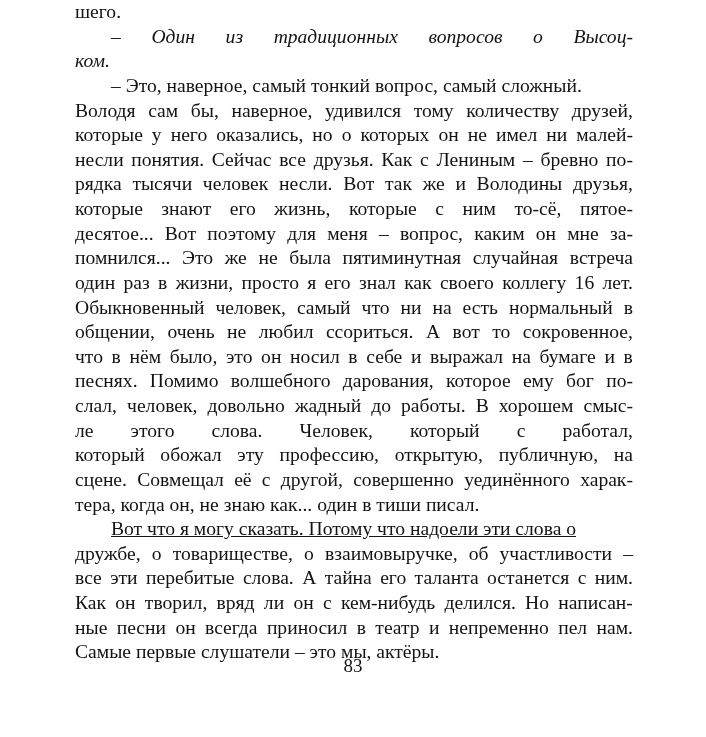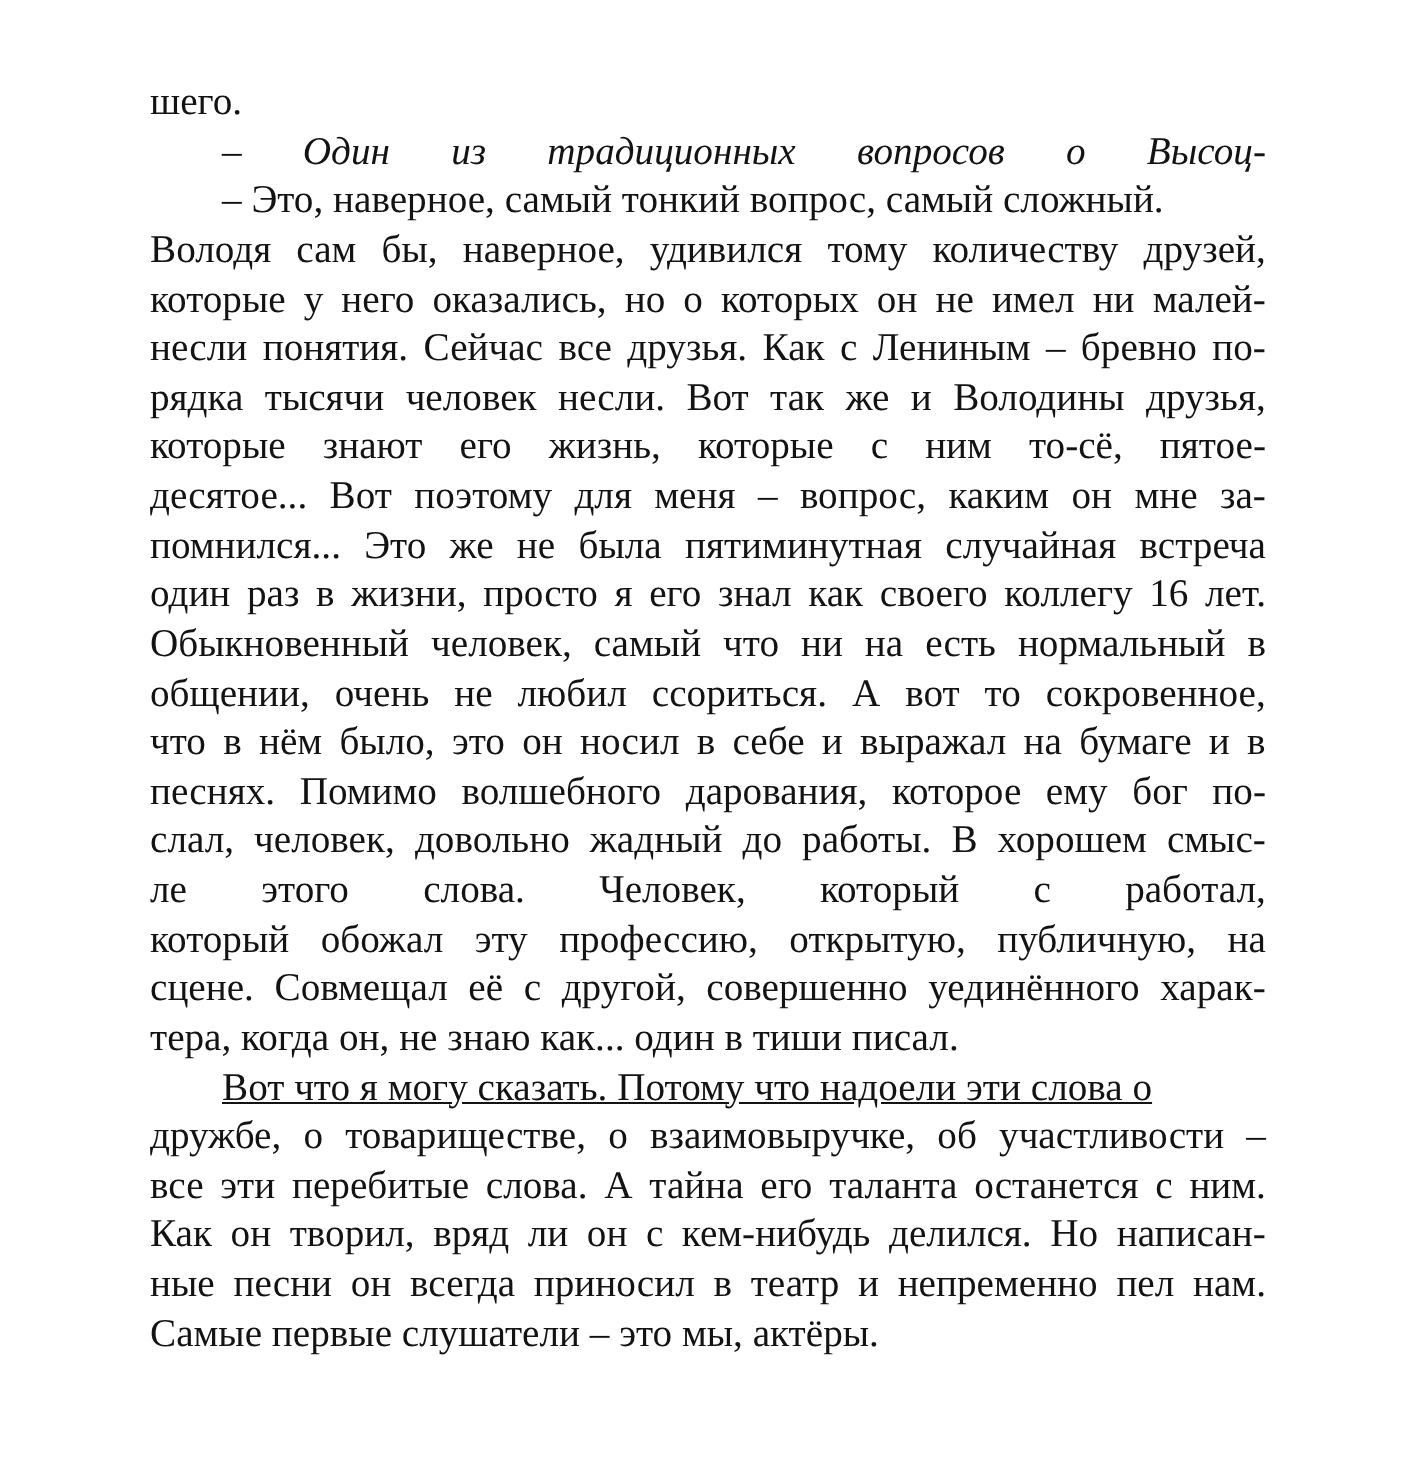--- a/index.html
+++ b/index.html
@@ -14,21 +14,20 @@
     background: #ffffff;
     overflow: hidden;
     font-family: "Liberation Serif", "DejaVu Serif", serif;
     color: #121212;
   }
   .textblock {
     position: absolute;
     left: 75px;
     top: 0px;
     width: 558px;
-    margin-top: 40px;
   }
   .line {
     font-size: 19.6px;
     line-height: 24.62px;
     color: #131313;
     white-space: pre;
     letter-spacing: 0px;
   }
   
   .line.just {
@@ -56,20 +55,21 @@
     color: #131313;
   }
 </style>
 </head>
 <body>
 
 <div class="page">
   <div class="textblock" id="textblock">
       <div class="line last">шего.</div>
       <div class="line ital just" style="width: 522px; margin-left: 36px;"><span class="w">–</span><span class="w">Один</span><span class="w">из</span><span class="w">традиционных</span><span class="w">вопросов</span><span class="w">о</span><span class="w">Высоц-</span></div>
+      <div class="line ital last">ком.</div>
       <div class="line last" style="text-indent: 36px;">– Это, наверное, самый тонкий вопрос, самый сложный.</div>
       <div class="line just"><span class="w">Володя</span><span class="w">сам</span><span class="w">бы,</span><span class="w">наверное,</span><span class="w">удивился</span><span class="w">тому</span><span class="w">количеству</span><span class="w">друзей,</span></div>
       <div class="line just"><span class="w">которые</span><span class="w">у</span><span class="w">него</span><span class="w">оказались,</span><span class="w">но</span><span class="w">о</span><span class="w">которых</span><span class="w">он</span><span class="w">не</span><span class="w">имел</span><span class="w">ни</span><span class="w">малей-</span></div>
       <div class="line just"><span class="w">несли</span><span class="w">понятия.</span><span class="w">Сейчас</span><span class="w">все</span><span class="w">друзья.</span><span class="w">Как</span><span class="w">с</span><span class="w">Лениным</span><span class="w">–</span><span class="w">бревно</span><span class="w">по-</span></div>
       <div class="line just"><span class="w">рядка</span><span class="w">тысячи</span><span class="w">человек</span><span class="w">несли.</span><span class="w">Вот</span><span class="w">так</span><span class="w">же</span><span class="w">и</span><span class="w">Володины</span><span class="w">друзья,</span></div>
       <div class="line just"><span class="w">которые</span><span class="w">знают</span><span class="w">его</span><span class="w">жизнь,</span><span class="w">которые</span><span class="w">с</span><span class="w">ним</span><span class="w">то-сё,</span><span class="w">пятое-</span></div>
       <div class="line just"><span class="w">десятое...</span><span class="w">Вот</span><span class="w">поэтому</span><span class="w">для</span><span class="w">меня</span><span class="w">–</span><span class="w">вопрос,</span><span class="w">каким</span><span class="w">он</span><span class="w">мне</span><span class="w">за-</span></div>
       <div class="line just"><span class="w">помнился...</span><span class="w">Это</span><span class="w">же</span><span class="w">не</span><span class="w">была</span><span class="w">пятиминутная</span><span class="w">случайная</span><span class="w">встреча</span></div>
       <div class="line just"><span class="w">один</span><span class="w">раз</span><span class="w">в</span><span class="w">жизни,</span><span class="w">просто</span><span class="w">я</span><span class="w">его</span><span class="w">знал</span><span class="w">как</span><span class="w">своего</span><span class="w">коллегу</span><span class="w">16</span><span class="w">лет.</span></div>
       <div class="line just"><span class="w">Обыкновенный</span><span class="w">человек,</span><span class="w">самый</span><span class="w">что</span><span class="w">ни</span><span class="w">на</span><span class="w">есть</span><span class="w">нормальный</span><span class="w">в</span></div>
@@ -81,13 +81,14 @@
       <div class="line just"><span class="w">который</span><span class="w">обожал</span><span class="w">эту</span><span class="w">профессию,</span><span class="w">открытую,</span><span class="w">публичную,</span><span class="w">на</span></div>
       <div class="line just"><span class="w">сцене.</span><span class="w">Совмещал</span><span class="w">её</span><span class="w">с</span><span class="w">другой,</span><span class="w">совершенно</span><span class="w">уединённого</span><span class="w">харак-</span></div>
       <div class="line last">тера, когда он, не знаю как... один в тиши писал.</div>
       <div class="line last" style="text-indent: 36px; text-decoration: underline;">Вот что я могу сказать. Потому что надоели эти слова о</div>
       <div class="line just"><span class="w">дружбе,</span><span class="w">о</span><span class="w">товариществе,</span><span class="w">о</span><span class="w">взаимовыручке,</span><span class="w">об</span><span class="w">участливости</span><span class="w">–</span></div>
       <div class="line just"><span class="w">все</span><span class="w">эти</span><span class="w">перебитые</span><span class="w">слова.</span><span class="w">А</span><span class="w">тайна</span><span class="w">его</span><span class="w">таланта</span><span class="w">останется</span><span class="w">с</span><span class="w">ним.</span></div>
       <div class="line just"><span class="w">Как</span><span class="w">он</span><span class="w">творил,</span><span class="w">вряд</span><span class="w">ли</span><span class="w">он</span><span class="w">с</span><span class="w">кем-нибудь</span><span class="w">делился.</span><span class="w">Но</span><span class="w">написан-</span></div>
       <div class="line just"><span class="w">ные</span><span class="w">песни</span><span class="w">он</span><span class="w">всегда</span><span class="w">приносил</span><span class="w">в</span><span class="w">театр</span><span class="w">и</span><span class="w">непременно</span><span class="w">пел</span><span class="w">нам.</span></div>
       <div class="line last">Самые первые слушатели – это мы, актёры.</div>
     </div>
+  <div class="pagenum">83</div>
 </div>
 
 </body></html>

